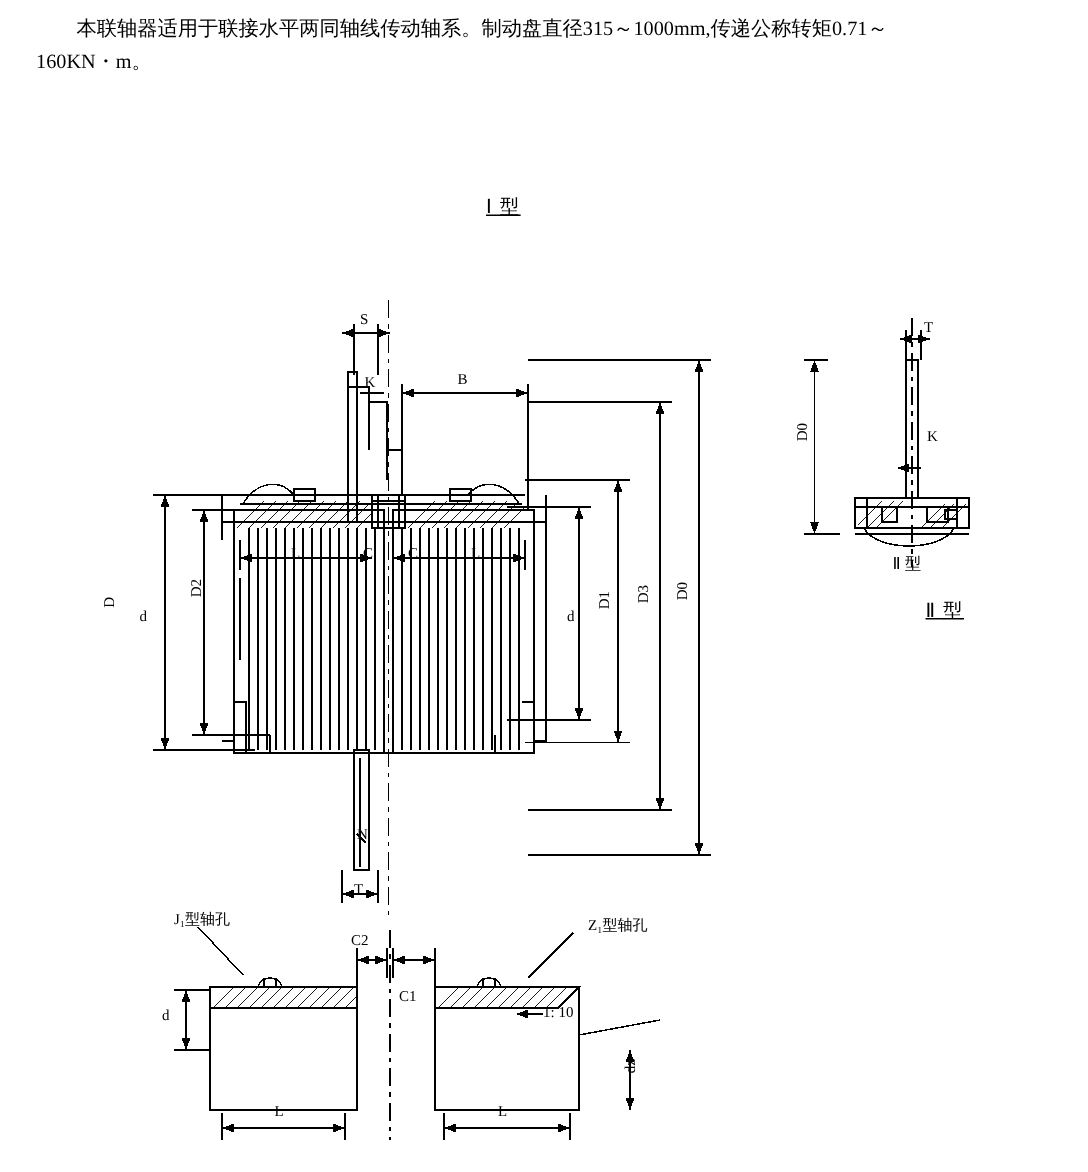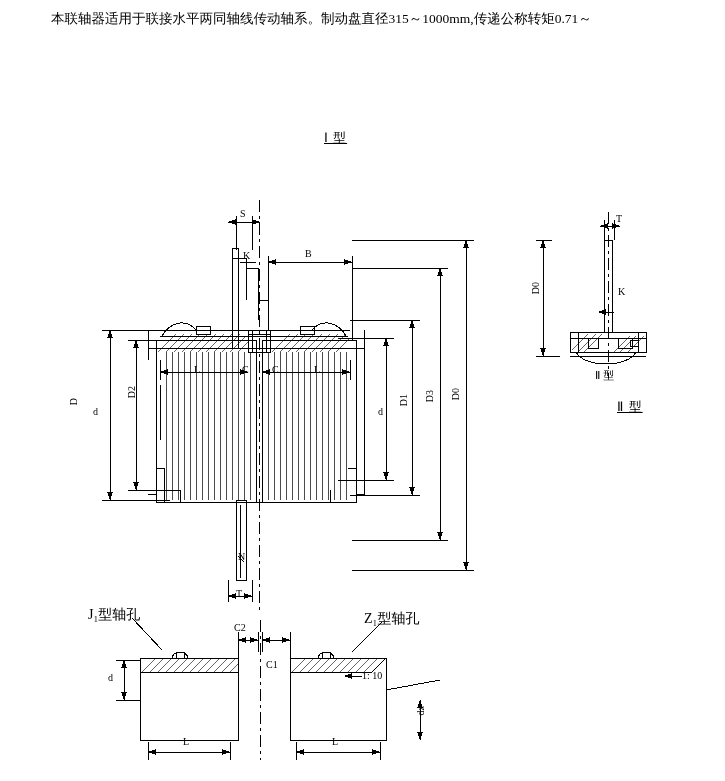--- a/index.html
+++ b/index.html
@@ -24,21 +24,21 @@
   .intro p{margin:0;}
   .intro .indent{text-indent:2em;}
 
   
   .lbl{
     position:absolute;
     font-size:10px;
     font-family:"Liberation Serif", serif;
     white-space:nowrap;
   }
-  .lbl.cn{font-size:14px;}
+  .lbl.cn{font-size:10px;margin-left:28px;}
   .lbl.vert{
     writing-mode:vertical-rl;
     text-orientation:mixed;
     transform:rotate(180deg);
   }
   .ttl{
     position:absolute;
     font-size:13px;
     letter-spacing:1px;
     white-space:nowrap;
@@ -47,20 +47,21 @@
   .ttl u{text-decoration:underline;}
   .svgwrap{position:absolute;left:0;top:0;width:725px;height:781px;pointer-events:none;}
 </style>
 </head>
 <body>
 
 <div class="page">
 
   <div class="intro">
     <p class="indent">本联轴器适用于联接水平两同轴线传动轴系。制动盘直径315～1000mm,传递公称转矩0.71～</p>
+    <p>160KN・m。</p>
   </div>
 
   <div class="ttl" style="left:285px; top:129px;">
     <u>Ⅰ 型</u>
   </div>
   <div class="ttl" style="left:578px; top:398px;">
     <u>Ⅱ 型</u>
   </div>
   <div class="lbl" style="left:595px; top:368px; font-size:11px;">
     <span>Ⅱ 型</span>

